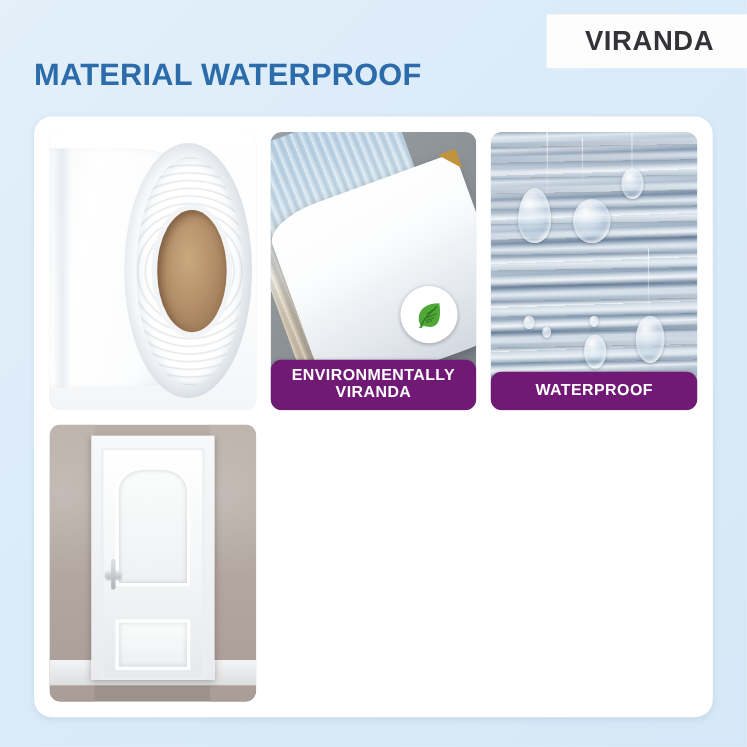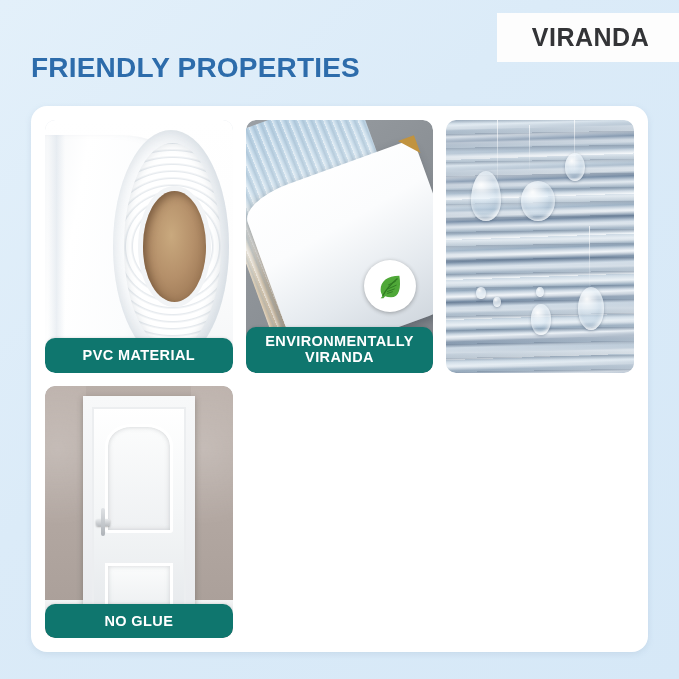--- a/index.html
+++ b/index.html
@@ -55,21 +55,21 @@
     overflow: hidden;
     background: #e9eef2;
   }
   .photo {
     position: absolute; inset: 0;
     border-radius: 10px;
     overflow: hidden;
   }
   .label-bar {
     position: absolute; left: 0; right: 0; bottom: 0;
-    background: #0f766e;
+    background: #701a75;
     border-radius: 10px;
     color: #ffffff;
     font-size: 14.5px;
     font-weight: bold;
     letter-spacing: 0.4px;
     text-align: center;
     line-height: 1.12;
     padding: 9px 4px 9px;
     z-index: 6;
     box-shadow: 0 -1px 2px rgba(0,0,0,0.08);
@@ -329,34 +329,33 @@
     background: linear-gradient(180deg,#f3f4f5,#dcdedf);
   }
 </style>
 </head>
 <body>
 
 <div class="logo-box">
   <span class="logo-text">VIRANDA</span>
 </div>
 
-<div class="page-title">FRIENDLY PROPERTIES</div>
+<div class="page-title">MATERIAL WATERPROOF</div>
 
 <div class="panel">
   <div class="grid">
 
     <div class="card">
       <div class="photo">
         <div class="pvc-bg"></div>
         <div class="pvc-sheet"></div>
         <div class="pvc-roll"></div>
         <div class="pvc-rings"></div>
         <div class="pvc-core"></div>
       </div>
-      <div class="label-bar">PVC MATERIAL</div>
     </div>
 
     <div class="card">
       <div class="photo">
         <div class="eco-bg"></div>
         <div class="eco-print">
             <div class="eco-pier"></div>
           </div>
         <div class="eco-roll">
             <div class="eco-roll-tip"></div>
@@ -385,34 +384,34 @@
         <div class="streak" style="left:76%; top:42%; height:24%;"></div>
         <div class="drop" style="left:13%; top:20%; width:16%; height:20%; border-radius:50% 50% 50% 50%/60% 60% 40% 40%;"></div>
         <div class="drop" style="left:40%; top:24%; width:18%; height:16%;"></div>
         <div class="drop" style="left:63%; top:13%; width:11%; height:11%;"></div>
         <div class="drop" style="left:70%; top:66%; width:14%; height:17%;"></div>
         <div class="drop" style="left:45%; top:73%; width:11%; height:12%;"></div>
         <div class="drop" style="left:16%; top:66%; width:5%;  height:5%;"></div>
         <div class="drop" style="left:25%; top:70%; width:4%;  height:4%;"></div>
         <div class="drop" style="left:48%; top:66%; width:4%;  height:4%;"></div>
       </div>
+      <div class="label-bar">WATERPROOF</div>
     </div>
 
 
     <div class="card">
       <div class="photo">
         <div class="ng-bg"></div>
         <div class="ng-wall-l"></div>
         <div class="ng-wall-r"></div>
         <div class="ng-skirt"></div>
         <div class="ng-frame">
           <div class="ng-door">
             <div class="ng-panel-top"></div>
             <div class="ng-panel-bot"></div>
             <div class="ng-handle"></div>
           </div>
         </div>
       </div>
-      <div class="label-bar">NO GLUE</div>
     </div>
 
   </div>
 </div>
 
 </body></html>

